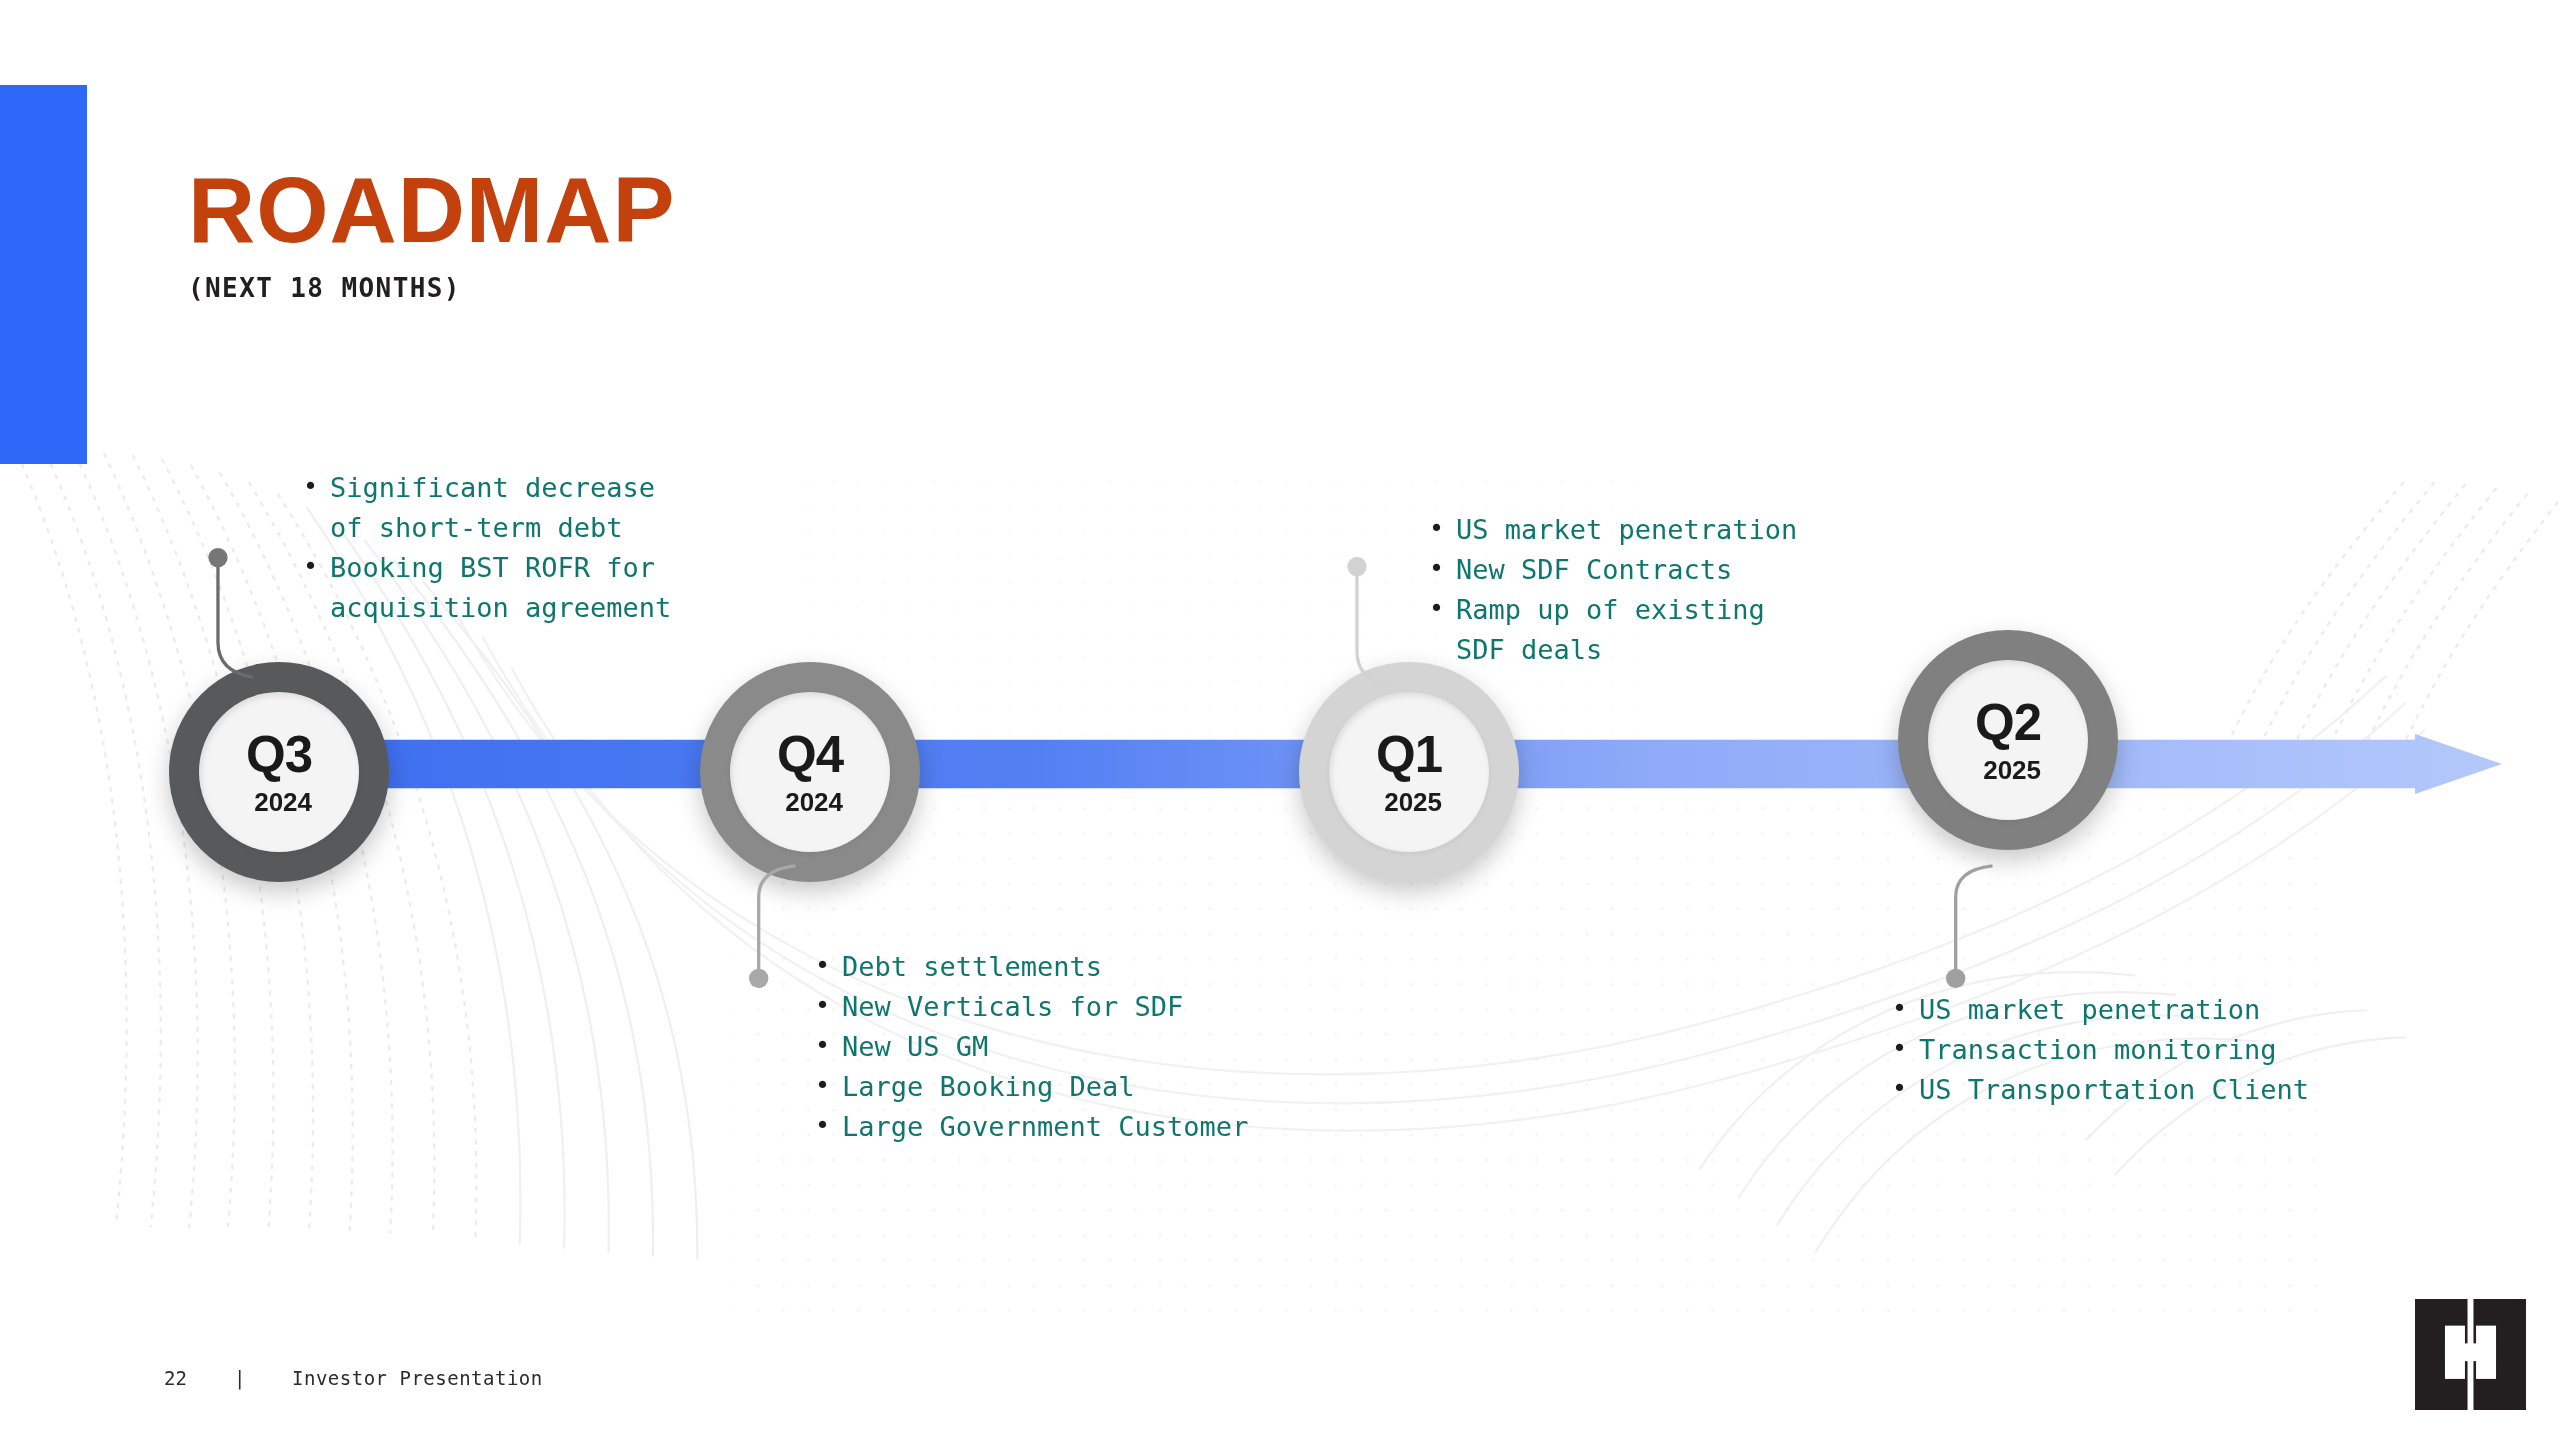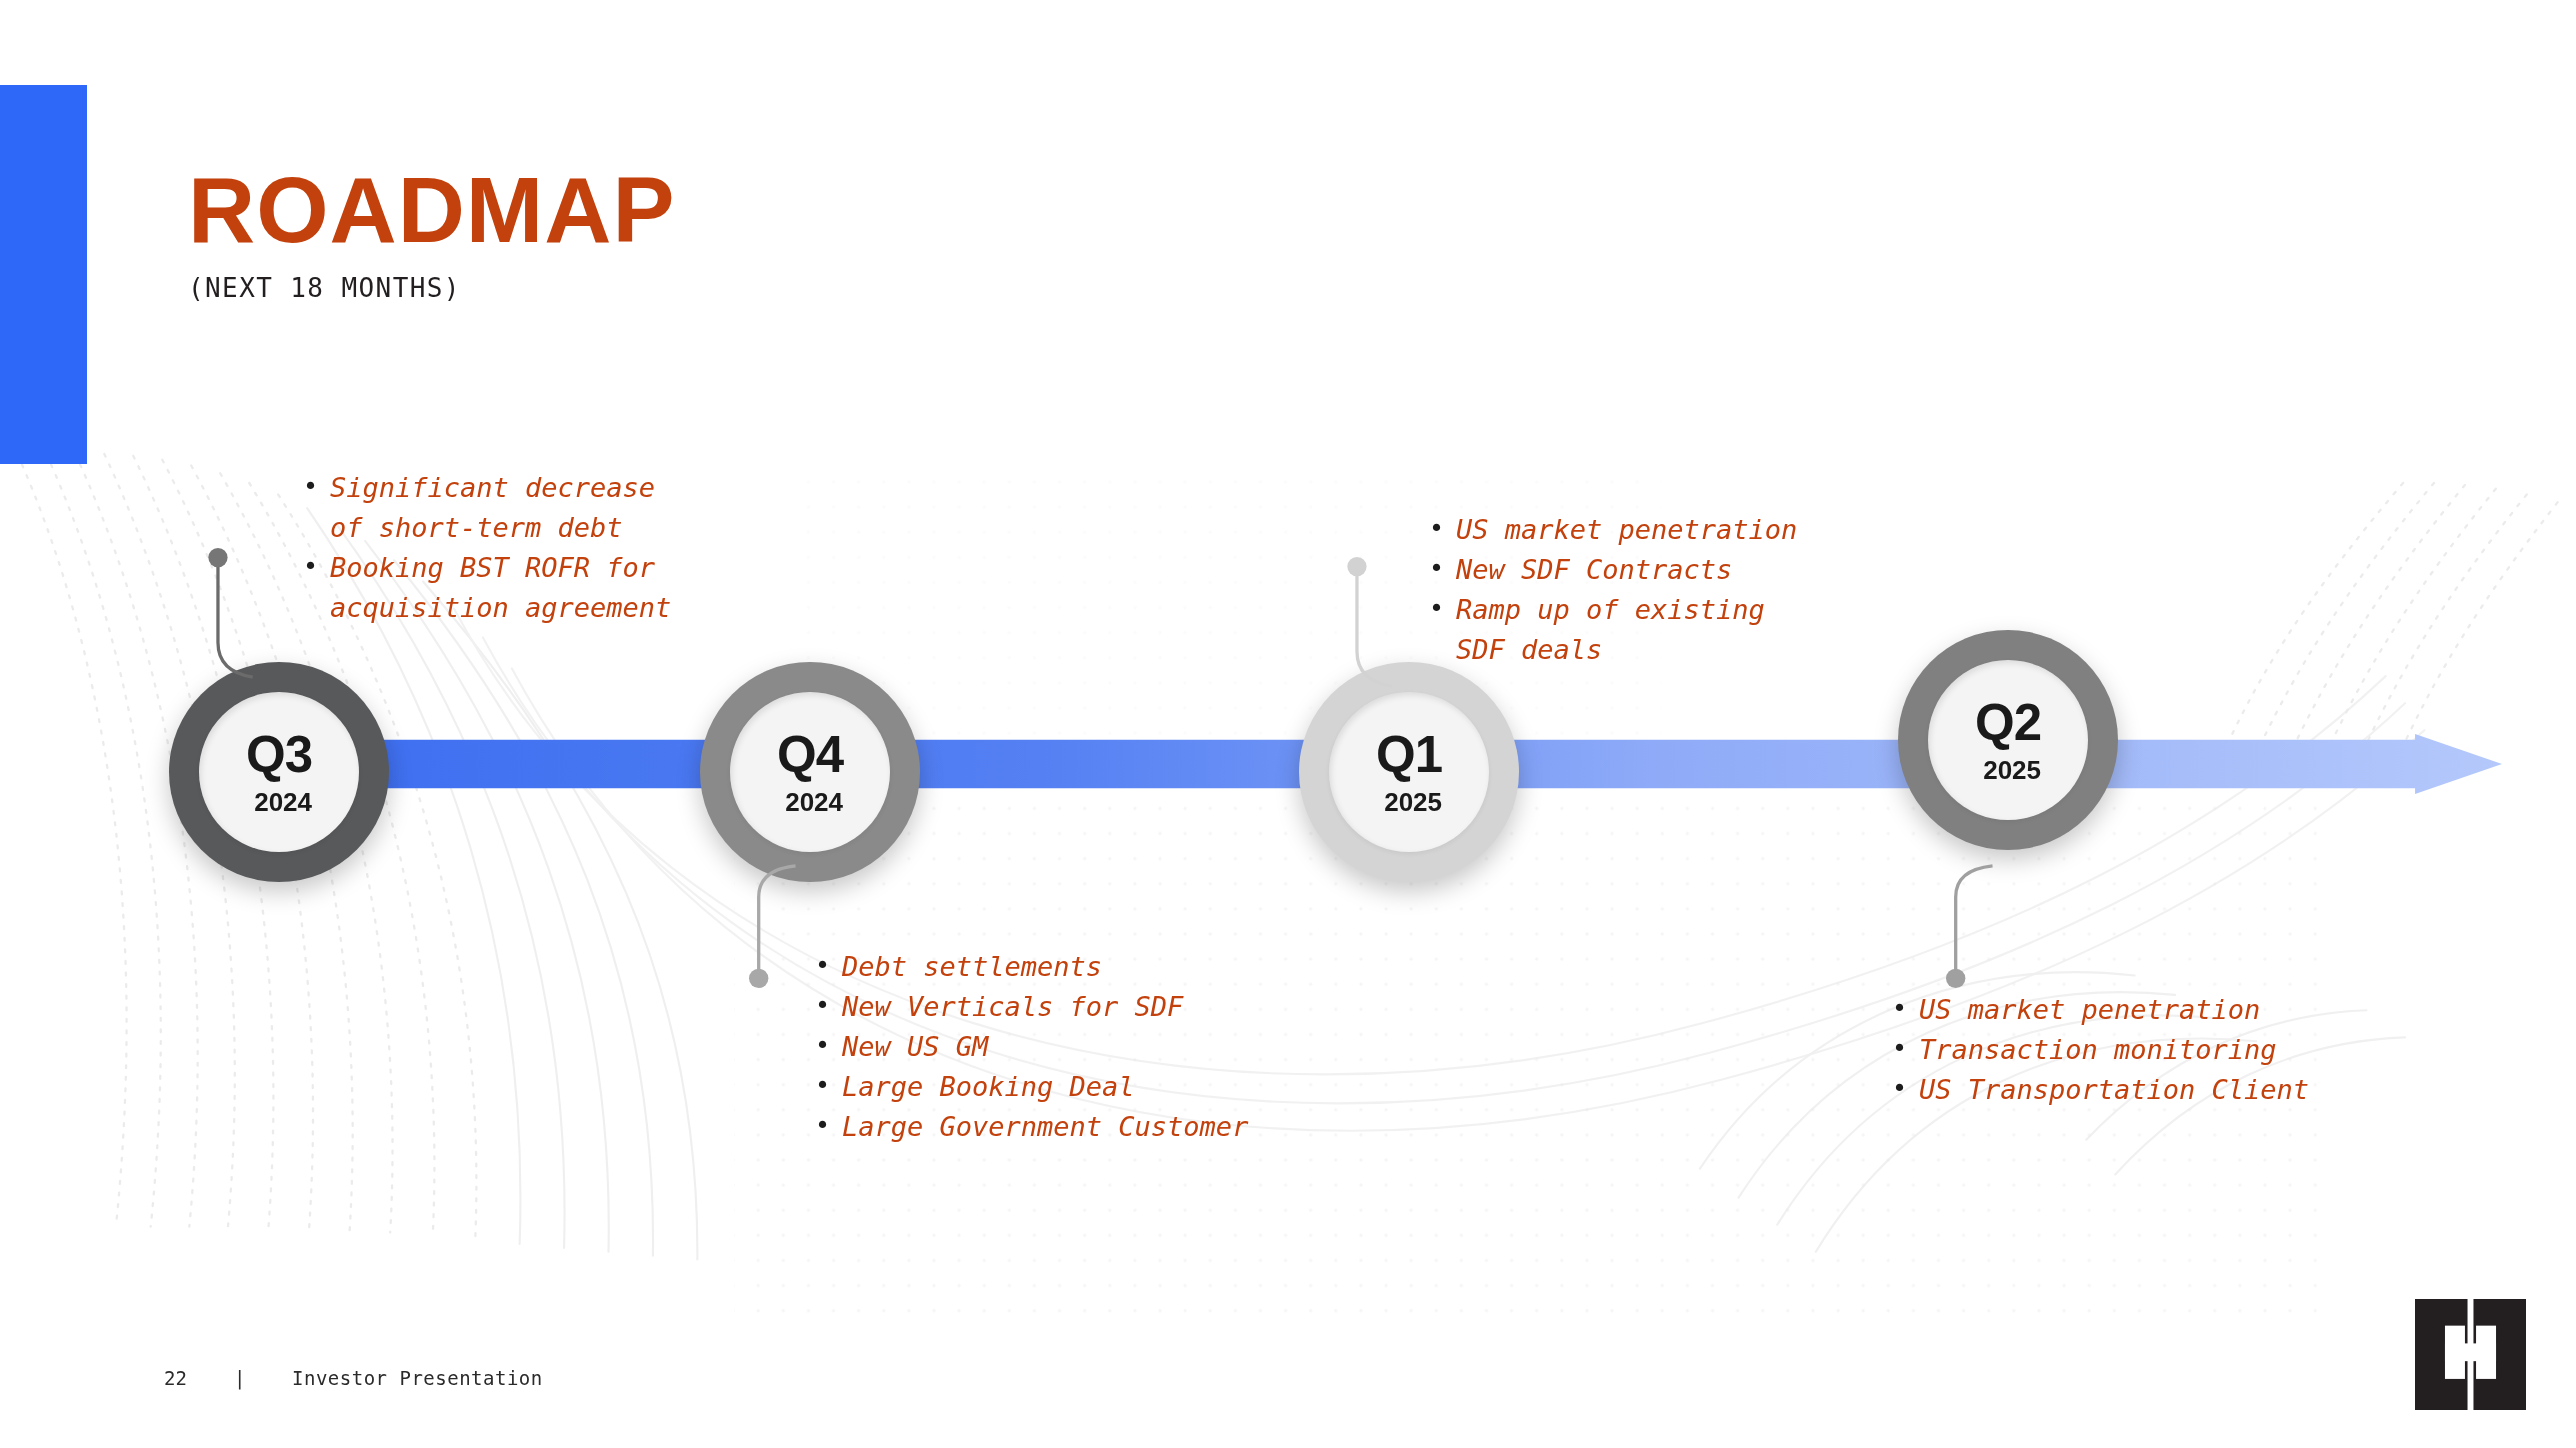--- a/index.html
+++ b/index.html
@@ -30,21 +30,21 @@
     font-family:"Liberation Sans","DejaVu Sans",sans-serif;
     font-weight:bold;
     font-size:93px;
     letter-spacing:1px;
     color:#c2410c;
     line-height:1.05;
   }
   #page-subtitle {
     margin-top:13.5px;
     font-family:"DejaVu Sans Mono","Liberation Mono",monospace;
-    font-weight:normal;
+    font-weight:bold;
     font-size:26px;
     letter-spacing:1.4px;
     color:#231f20;
   }
 
   
   #timeline-arrow {
     position:absolute; left:290px; top:734px;
     width:2212px; height:60px;
   }
@@ -101,23 +101,22 @@
   #conn-q4 { left:749px; top:864px; width:126px; height:126px; }
   #conn-q1 { left:1347px; top:555px; width:126px; height:135px; }
   #conn-q2 { left:1946px; top:864px; width:126px; height:126px; }
 
   
   .callout {
     position:absolute;
     font-family:"DejaVu Sans Mono","Liberation Mono",monospace;
     font-size:27px;
     line-height:40px;
-    color:#c2410c;
+    color:#0f766e;
     white-space:nowrap;
-    font-style:italic;
   }
   .callout ul { list-style:none; }
   .callout li {
     position:relative;
     padding-left:31px;
   }
   .callout li::before {
     content:"\2022";
     position:absolute; left:3.9px; top:-1px;
     font-size:25px;

